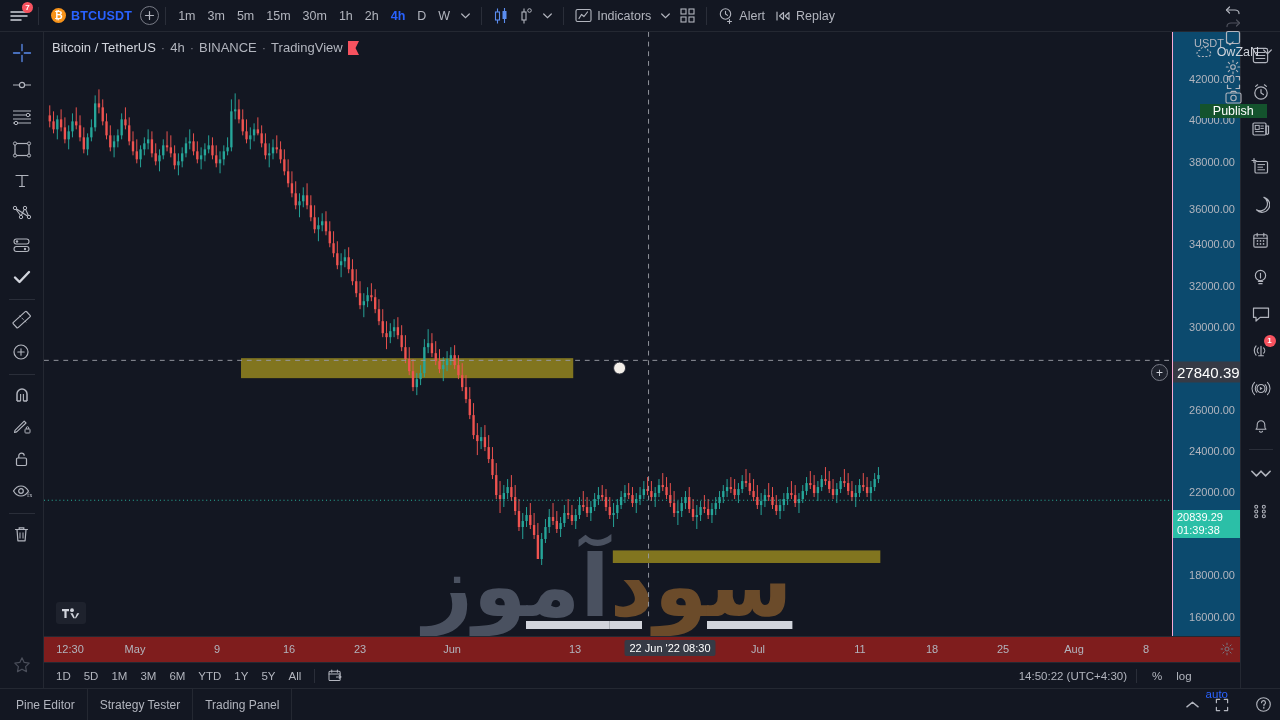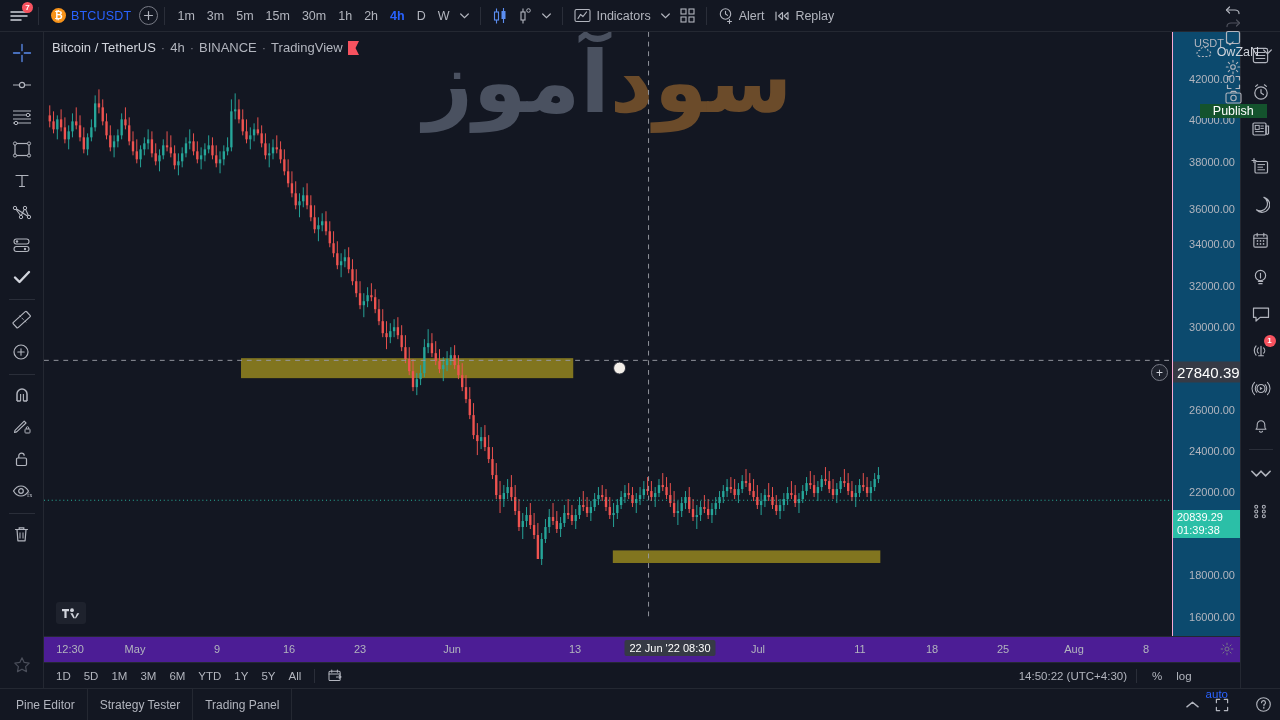--- a/index.html
+++ b/index.html
@@ -33,21 +33,21 @@
     background: #f7525f; color: #fff; font-size: 8px; line-height: 11px;
     min-width: 11px; height: 11px; border-radius: 6px; text-align: center;
     font-weight: bold; padding: 0 2px;
   }
   .sym-btn { display: flex; align-items: center; gap: 5px; height: 26px; padding: 0 6px; border-radius: 3px; cursor: pointer; }
   .sym-icon {
     width: 15px; height: 15px; border-radius: 50%;
     background: #f7931a; color: #fff; font-size: 10px; font-weight: bold;
     display: flex; align-items: center; justify-content: center; line-height: 1;
   }
-  .sym-text { color: #2962ff; font-weight: normal; font-size: 12.5px; letter-spacing: .2px; }
+  .sym-text { color: #2962ff; font-weight: bold; font-size: 12.5px; letter-spacing: .2px; }
   .plus-circle {
     width: 19px; height: 19px; border: 1.3px solid #787b86; border-radius: 50%;
     display:flex; align-items:center; justify-content:center; color:#b2b5be; font-size:13px;
     line-height: 1; cursor: pointer; margin-left: 2px;
   }
   .tf { padding: 0 6px; height: 26px; display:flex; align-items:center; border-radius:3px; cursor:pointer; font-size:12.5px; color:#b2b5be; }
   .tf.active { color: #2962ff; font-weight: 600; }
   .publish-btn {
     background: #14532d; color: #fff; height: 32px; padding: 0 13px;
     display: flex; align-items: center; font-size: 12.5px; cursor: pointer; font-weight: 500;
@@ -81,22 +81,22 @@
     position: absolute; left: 8px; top: 8px; z-index: 12;
     display: flex; align-items: center; gap: 5px;
     font-size: 13px; color: #d1d4dc; pointer-events: none;
   }
   .legend .sep { color: #787b86; }
   .legend .muted { color: #b2b5be; }
   .tv-flag { width: 11px; height: 14px; display:inline-block; }
 
   .watermark {
     position: absolute; left: 0; right: 0; top: 0; bottom: 0;
-    display: flex; align-items: flex-start; justify-content: center;
-    pointer-events: none; z-index: 3;
+    display: flex; align-items: flex-end; justify-content: center;
+    pointer-events: none; z-index: 3; text-decoration: underline;
   }
   .wm-text {
     font-size: 86px; font-weight: bold; letter-spacing: 2px;
     font-family: "DejaVu Sans", sans-serif;
     direction: rtl;
   }
   .wm-a { color: #6b4b2a; }
   .wm-b { color: #4a5160; }
 
   .chart-canvas { position: absolute; inset: 0; z-index: 4; }
@@ -131,21 +131,21 @@
     line-height: 13px; white-space: nowrap;
   }
   .ps-plusmark {
     position: absolute; width: 17px; height: 17px; border-radius: 50%;
     border: 1.2px solid #787b86; background:#1e222d; color: #d1d4dc;
     display:flex; align-items:center; justify-content:center; font-size:12px; line-height:1;
   }
 
   
   .time-scale {
-    height: 26px; min-height: 26px; background: #4c1d95;
+    height: 26px; min-height: 26px; background: #7f1d1d;
     border-top: 1px solid #242832; position: relative;
   }
   .ts-label {
     position: absolute; top: 6px; transform: translateX(-50%);
     font-size: 11px; color: #b2b5be; white-space: nowrap;
   }
   .ts-cross {
     position: absolute; top: 3px; transform: translateX(-50%);
     background: #363a45; color: #fff; font-size: 11px; padding: 2px 5px;
     border-radius: 2px; white-space: nowrap;

